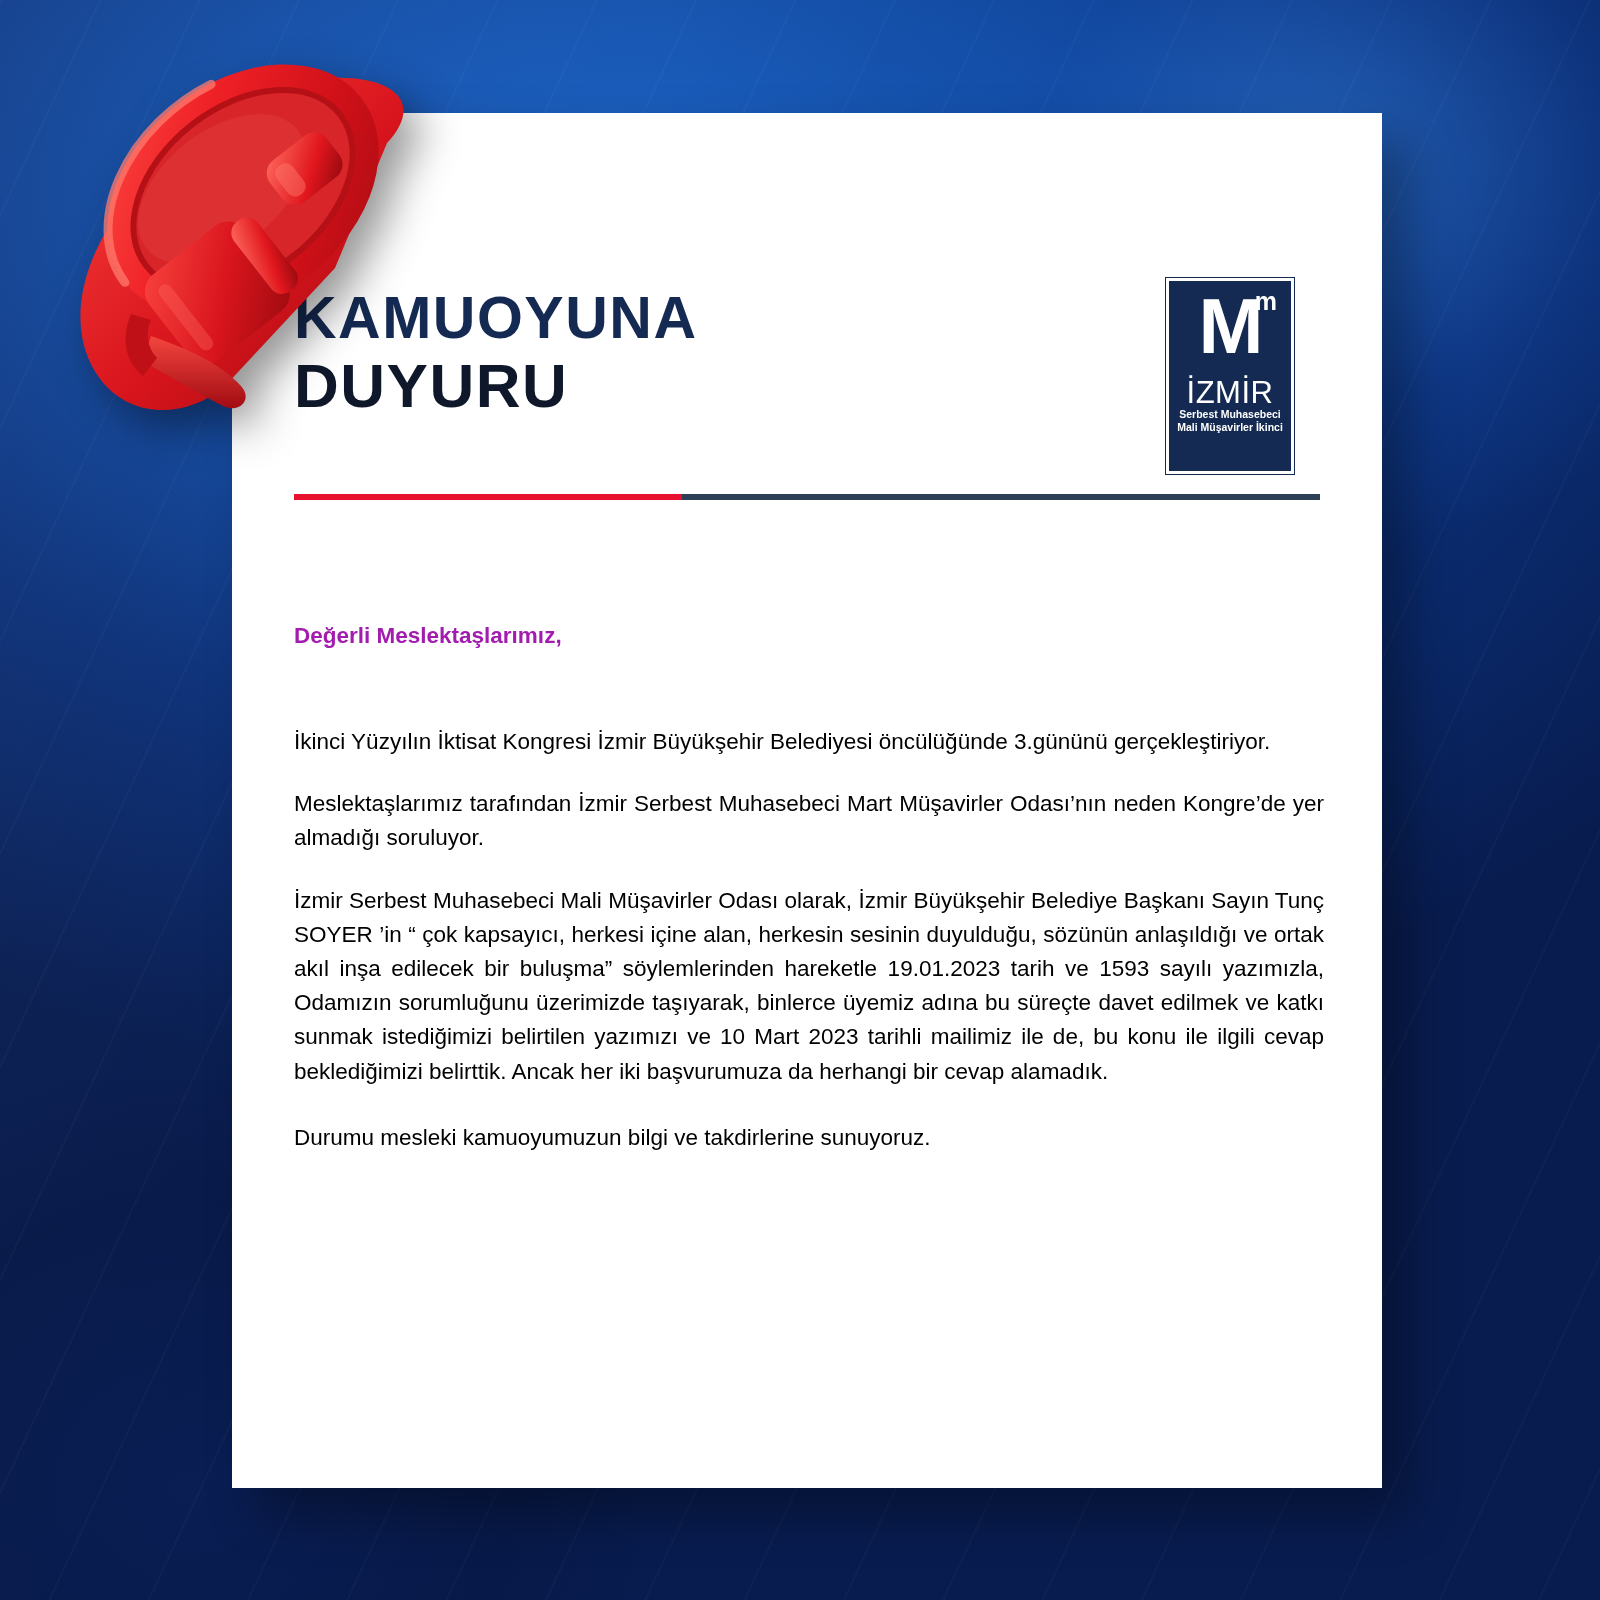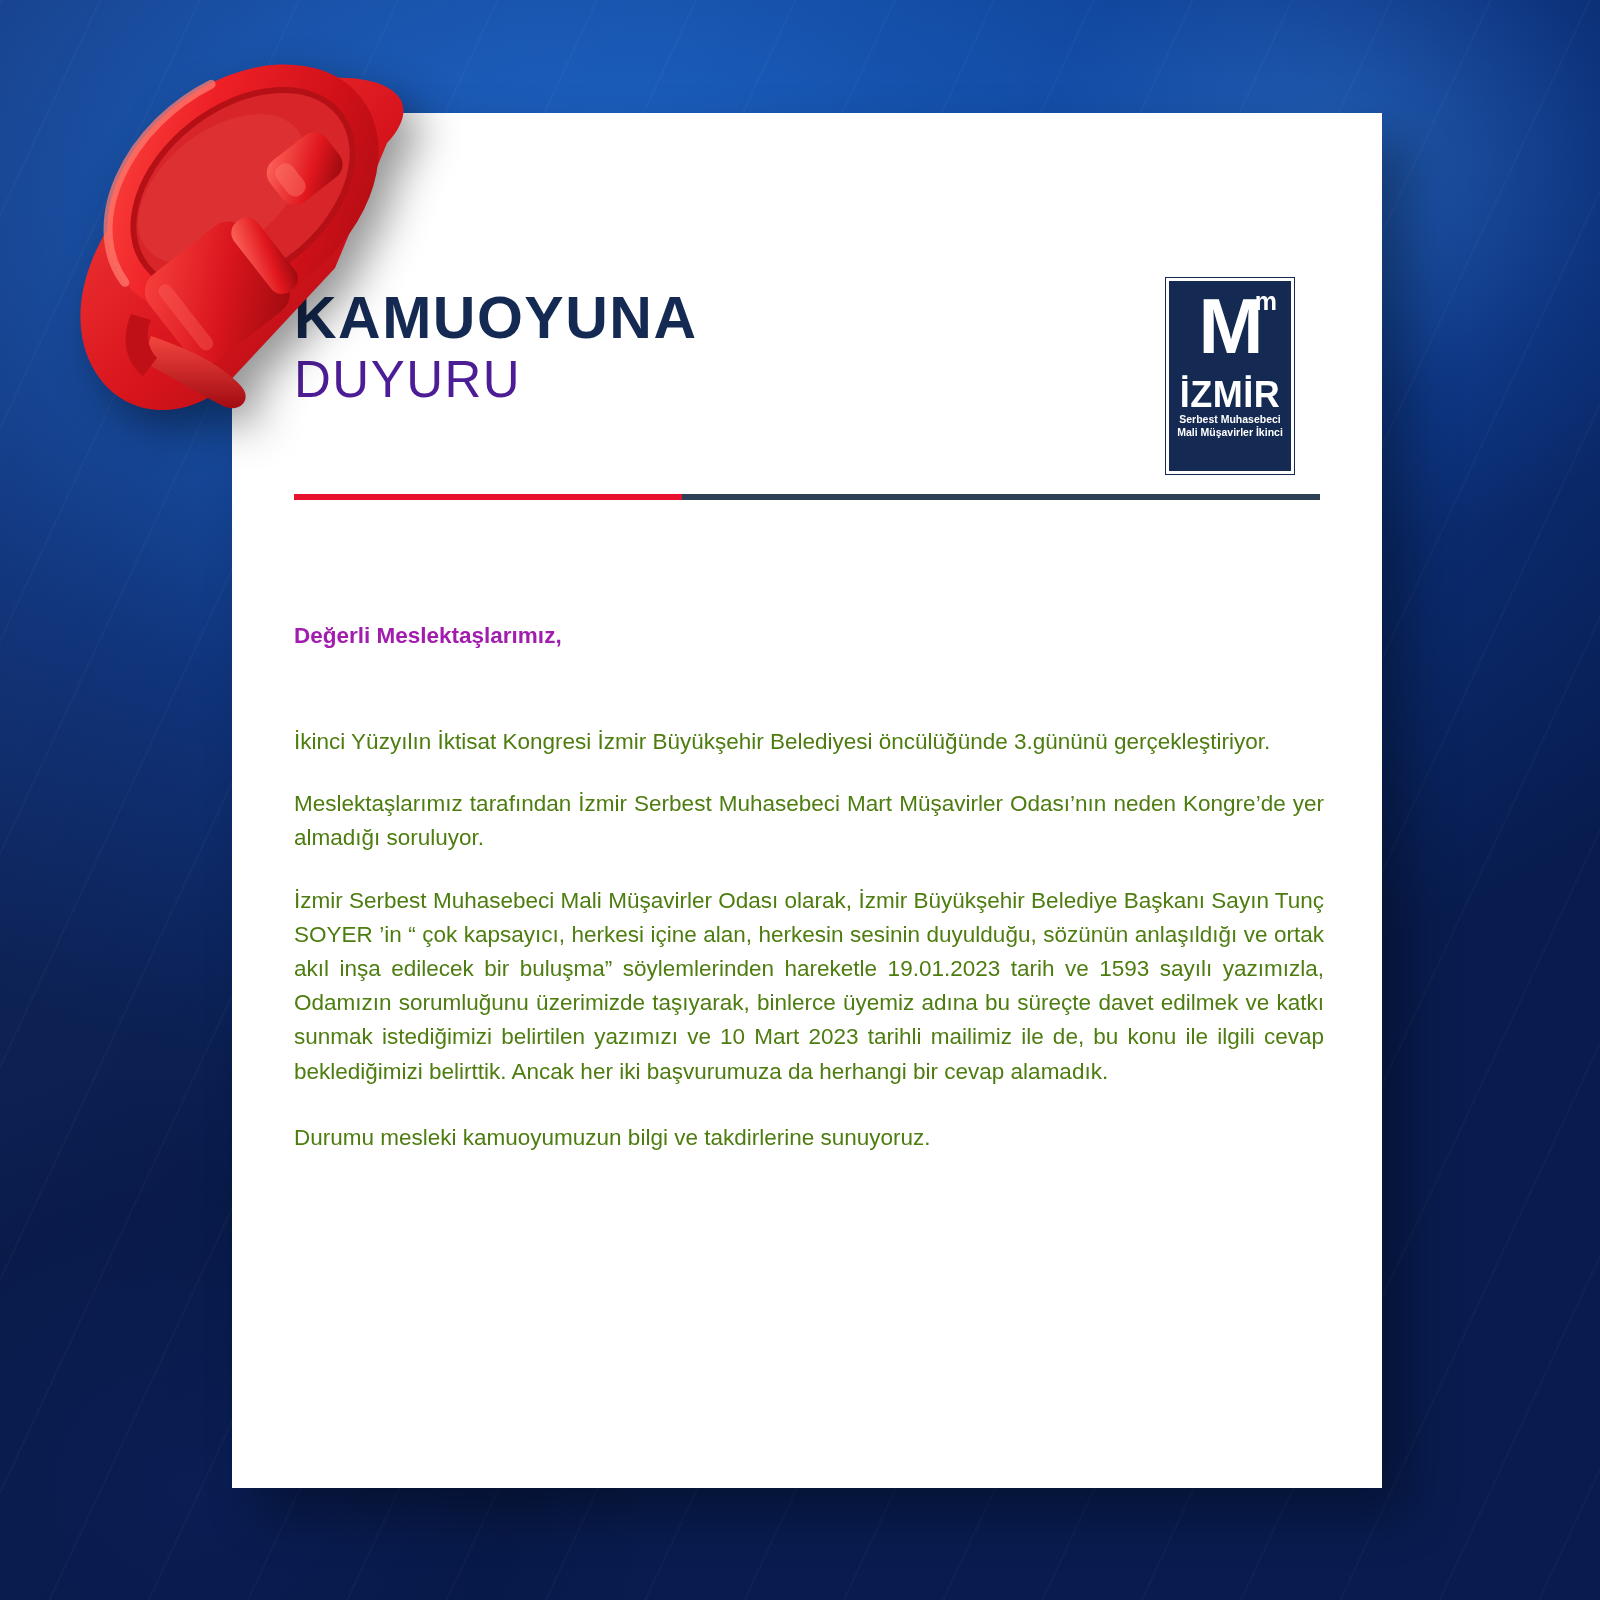--- a/index.html
+++ b/index.html
@@ -76,24 +76,24 @@
   }
   .heading-1 {
     font-size: 59px;
     font-weight: bold;
     letter-spacing: 1.5px;
     color: #152a52;
     line-height: 1.02;
     margin: 0;
   }
   .heading-2 {
-    font-size: 51px;
-    font-weight: normal;
+    font-size: 62px;
+    font-weight: bold;
     letter-spacing: 1.5px;
-    color: #4c1d95;
+    color: #0f172a;
     line-height: 1.02;
     margin: 6px 0 0 0;
   }
 
   
   .logo {
     position: absolute;
     right: 88px;
     top: 165px;
     width: 122px;
@@ -120,22 +120,22 @@
   }
   .logo-m-sup {
     position: absolute;
     right: 14px;
     top: 4px;
     font-size: 25px;
     font-weight: bold;
     line-height: 1;
   }
   .logo-city {
-    font-size: 36px;
-    font-weight: bold;
+    font-size: 31px;
+    font-weight: normal;
     letter-spacing: 0.5px;
     line-height: 1;
     margin-top: -4px;
   }
   .logo-sub {
     font-size: 10.5px;
     font-weight: bold;
     line-height: 1.22;
     padding: 0 6px;
   }
@@ -164,21 +164,21 @@
     width: 1030px;
   }
   .salutation {
     font-size: 22.5px;
     font-weight: bold;
     color: #a21caf;
     margin: 0 0 76px 0;
   }
   .para {
     font-size: 22.5px;
-    color: #4d7c0f;
+    color: #000000;
     line-height: 1.52;
     text-align: justify;
     margin: 0 0 28px 0;
   }
   .para.last {
     margin-top: 32px;
     text-align: left;
   }
 
   

